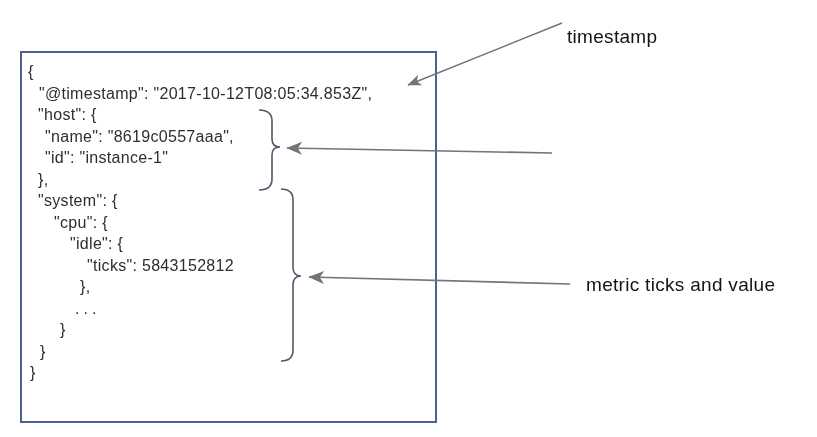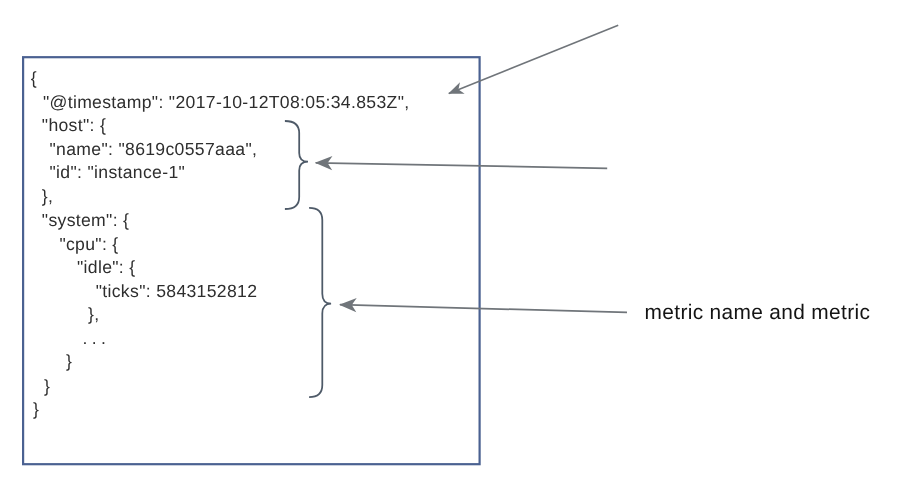--- a/index.html
+++ b/index.html
@@ -94,17 +94,18 @@
 
     <path class="brace-stroke" fill="none" stroke-width="1.6" d="M281,189 Q293,189 293,200 L293,267 Q293,276 301,276 Q293,276 293,285 L293,350 Q293,361 281,361" stroke="#4e5a68"></path>
 
     <line class="arrow-stroke" stroke-width="1.4" x1="562" y1="23" x2="408" y2="85" marker-end="url(#arrowhead)" stroke="#70757a"></line>
 
     <line class="arrow-stroke" stroke-width="1.6" x1="552" y1="153" x2="287" y2="148" marker-end="url(#arrowhead)" stroke="#70757a"></line>
 
     <line class="arrow-stroke" stroke-width="1.6" x1="570" y1="284" x2="309" y2="277" marker-end="url(#arrowhead)" stroke="#70757a"></line>
   </svg>
 
+  <div class="callout-label label-timestamp">timestamp</div>
 
 
-  <div class="callout-label label-metric">metric name and metric</div>
+  <div class="callout-label label-metric">metric ticks and value</div>
 
 </div>
 
 </body></html>

